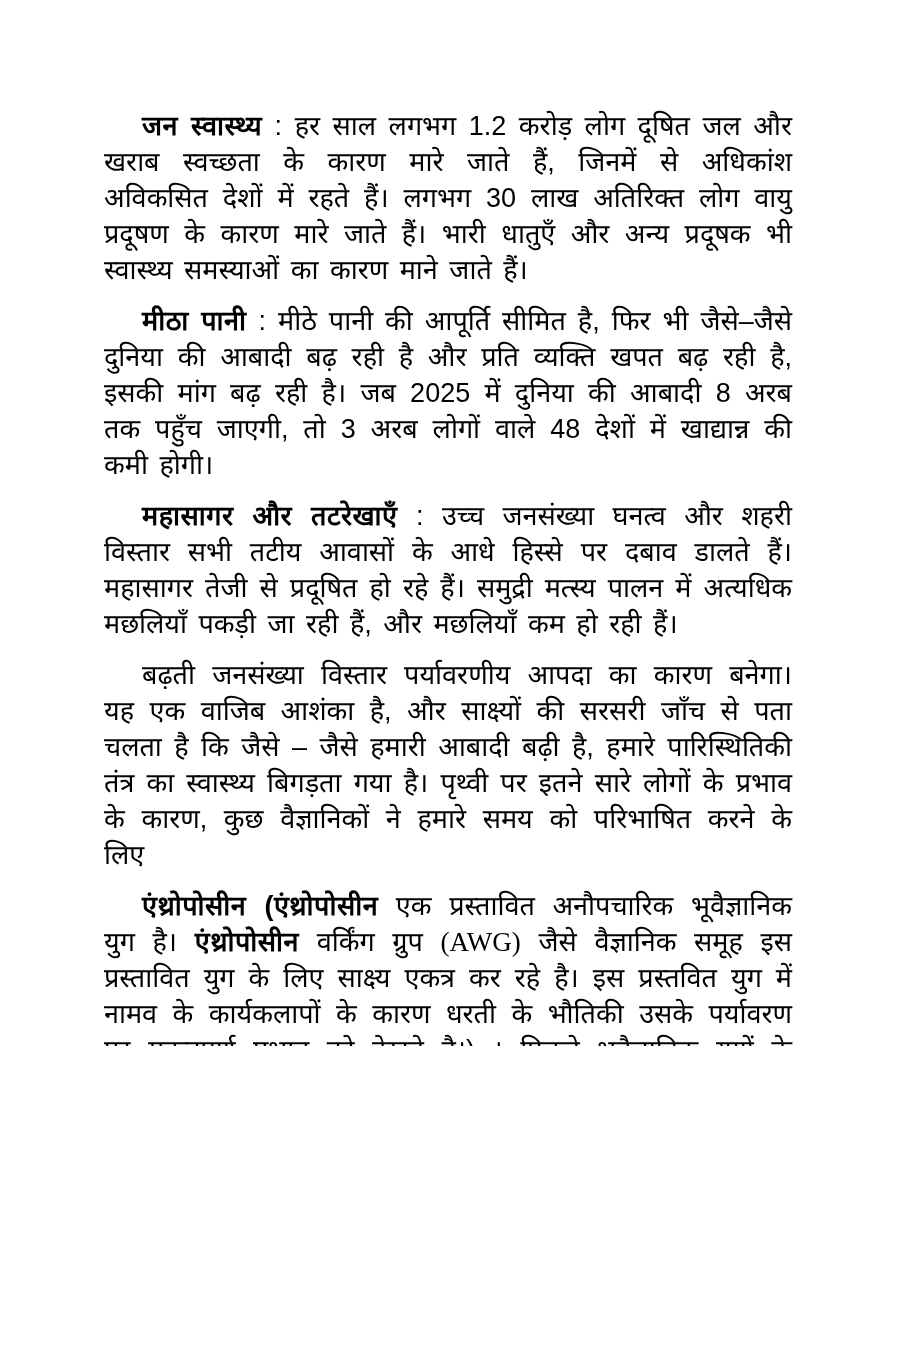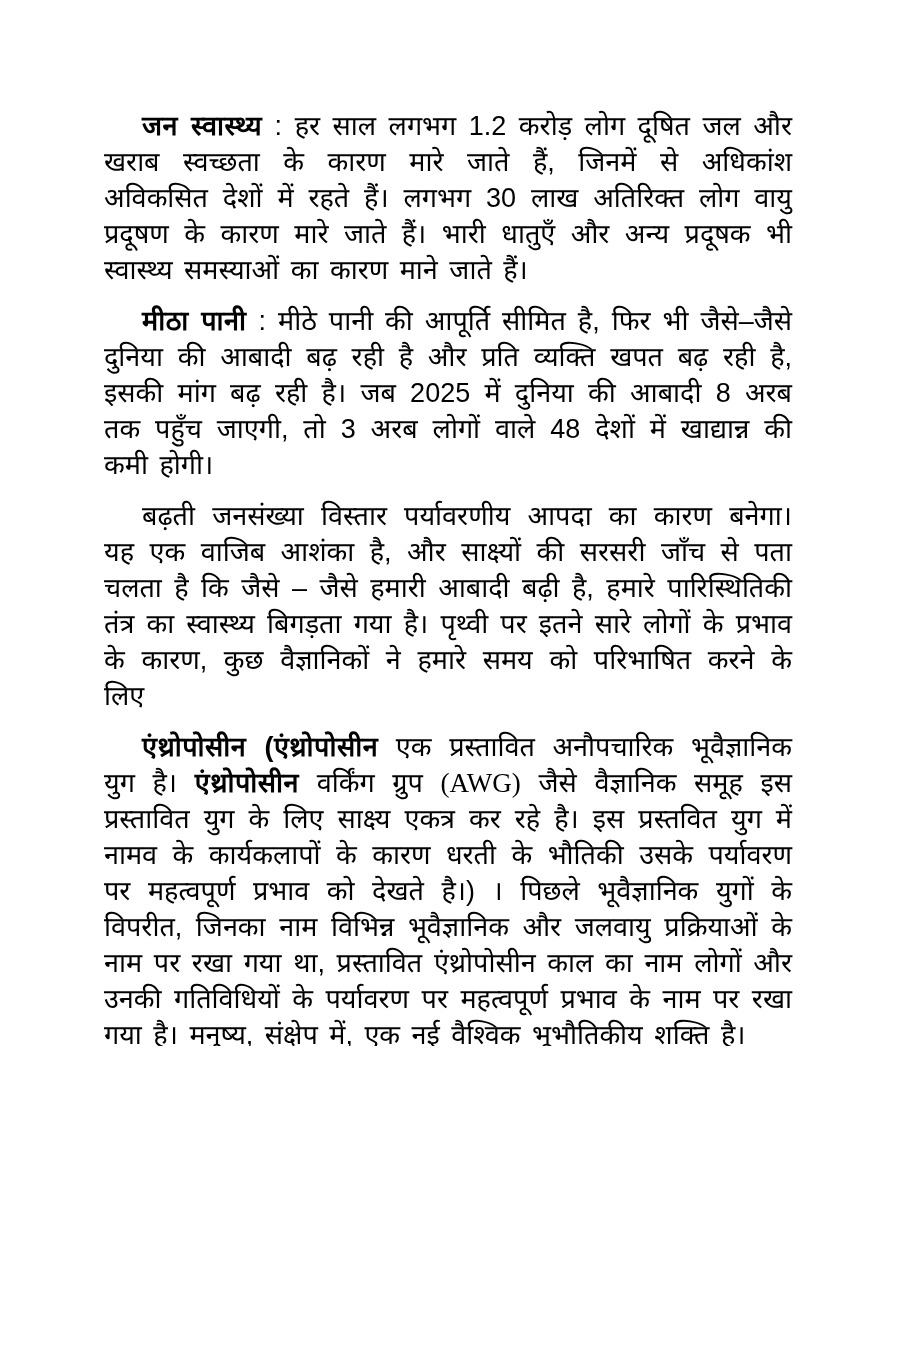--- a/index.html
+++ b/index.html
@@ -54,20 +54,21 @@
 </head>
 <body>
 
 <div class="page">
   <div class="content">
 
     <p class="para"><b>जन स्वास्थ्य</b><span> : हर साल लगभग 1.2 करोड़ लोग दूषित जल और खराब स्वच्छता के कारण मारे जाते हैं, जिनमें से अधिकांश अविकसित देशों में रहते हैं। लगभग 30 लाख अतिरिक्त लोग वायु प्रदूषण के कारण मारे जाते हैं। भारी धातुएँ और अन्य प्रदूषक भी स्वास्थ्य समस्याओं का कारण माने जाते हैं।</span></p>
 
     <p class="para"><b>मीठा पानी</b><span> : मीठे पानी की आपूर्ति सीमित है, फिर भी जैसे–जैसे दुनिया की आबादी बढ़ रही है और प्रति व्यक्ति खपत बढ़ रही है, इसकी मांग बढ़ रही है। जब 2025 में दुनिया की आबादी 8 अरब तक पहुँच जाएगी, तो 3 अरब लोगों वाले 48 देशों में खाद्यान्न की कमी होगी।</span></p>
 
+    <p class="para"><b>महासागर और तटरेखाएँ</b><span> : उच्च जनसंख्या घनत्व और शहरी विस्तार सभी तटीय आवासों के आधे हिस्से पर दबाव डालते हैं। महासागर तेजी से प्रदूषित हो रहे हैं। समुद्री मत्स्य पालन में अत्यधिक मछलियाँ पकड़ी जा रही हैं, और मछलियाँ कम हो रही हैं।</span></p>
 
     <p class="para"><span>बढ़ती जनसंख्या विस्तार पर्यावरणीय आपदा का कारण बनेगा। यह एक वाजिब आशंका है, और साक्ष्यों की सरसरी जाँच से पता चलता है कि जैसे – जैसे हमारी आबादी बढ़ी है, हमारे पारिस्थितिकी तंत्र का स्वास्थ्य बिगड़ता गया है। पृथ्वी पर इतने सारे लोगों के प्रभाव के कारण, कुछ वैज्ञानिकों ने हमारे समय को परिभाषित करने के लिए</span></p>
 
     <p class="para"><b>एंथ्रोपोसीन (एंथ्रोपोसीन</b><span> एक प्रस्तावित अनौपचारिक भूवैज्ञानिक युग है। </span><b>एंथ्रोपोसीन</b><span>  वर्किंग ग्रुप </span><span class="latin">(AWG)</span><span> जैसे वैज्ञानिक समूह इस प्रस्तावित युग के लिए साक्ष्य एकत्र कर रहे है। इस प्रस्तवित युग में नामव के कार्यकलापों के कारण धरती के भौतिकी उसके पर्यावरण पर महत्वपूर्ण प्रभाव को देखते है।) । पिछले भूवैज्ञानिक युगों के विपरीत, जिनका नाम विभिन्न भूवैज्ञानिक और जलवायु प्रक्रियाओं के नाम पर रखा गया था, प्रस्तावित एंथ्रोपोसीन काल का नाम लोगों और उनकी गतिविधियों के पर्यावरण पर महत्वपूर्ण प्रभाव के नाम पर रखा गया है। मनुष्य, संक्षेप में, एक नई वैश्विक भूभौतिकीय शक्ति है।</span></p>
 
   </div>
 
   <div class="page-number">112</div>
 </div>
 

